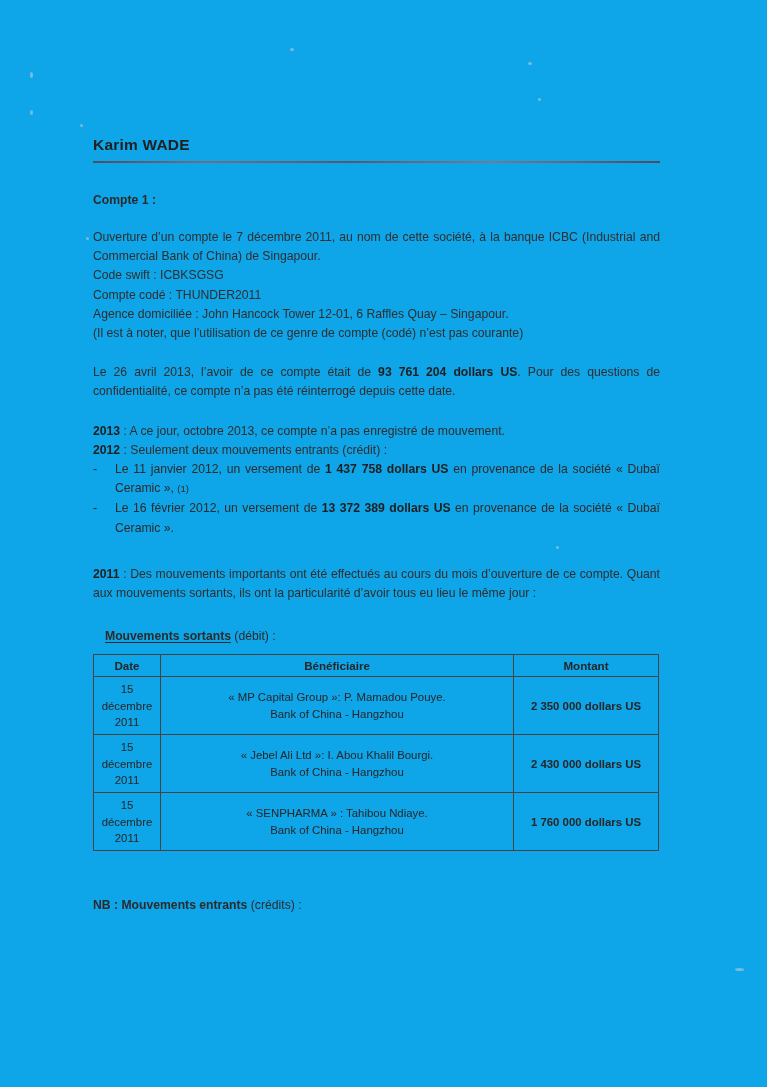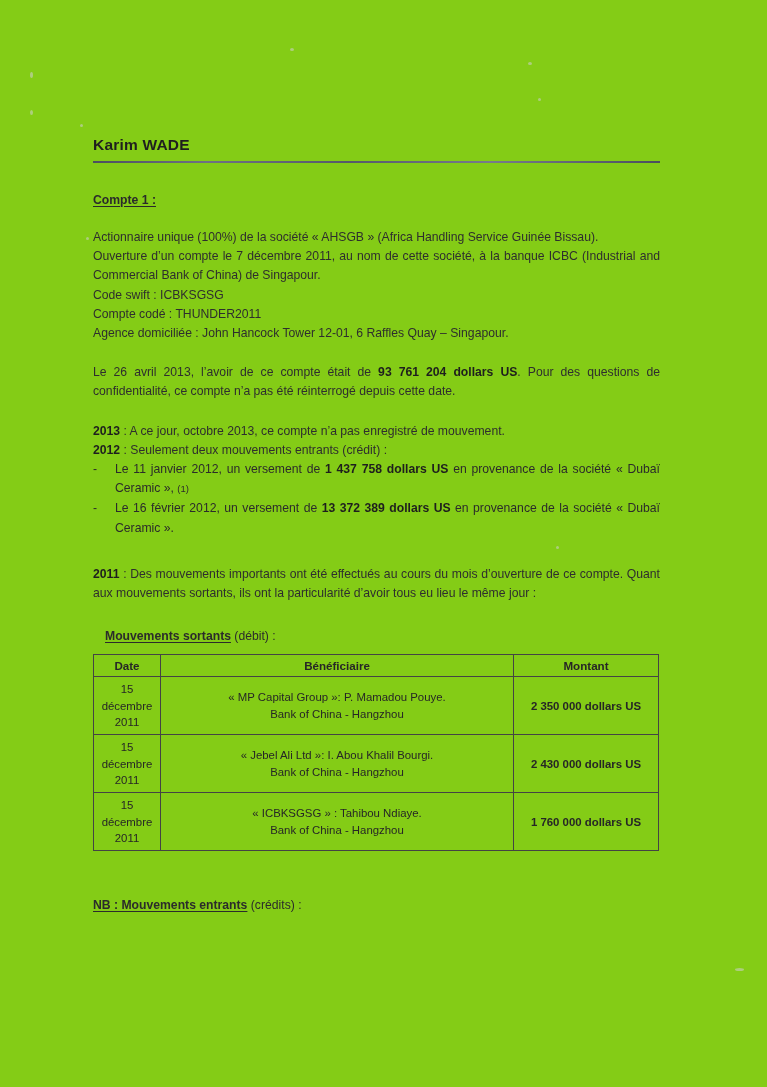--- a/index.html
+++ b/index.html
@@ -14,21 +14,21 @@
     font-family: "Liberation Sans", sans-serif;
     color: #2b2b2b;
     overflow: hidden;
   }
 
   .page {
     position: absolute;
     left: 0; top: 0;
     width: 767px;
     height: 1087px;
-    background: #84cc16;
+    background: #0ea5e9;
   }
 
   
   .speck {
     position: absolute;
     background: #cfcfd4;
     border-radius: 50%;
     opacity: .55;
   }
 
@@ -50,21 +50,20 @@
   .title-rule {
     height: 2px;
     width: 567px;
     background: linear-gradient(to right, #4b4f60 0%, #6e7184 20%, #55596b 45%, #777b8c 70%, #4a4e5f 100%);
     margin-bottom: 30px;
   }
 
   .sec-head {
     font-size: 12.2px;
     font-weight: bold;
-    text-decoration: underline;
     text-underline-offset: 2px;
     margin: 0 0 21px 0;
     color: #2a2a2a;
   }
 
   p.block {
     font-size: 12.2px;
     line-height: 19.2px;
     margin: 0;
     color: #2e2e2e;
@@ -144,21 +143,20 @@
   .col-date  { width: 67px; }
   .col-benef { width: 353px; }
   .col-mont  { width: 145px; }
 
   .nb-line {
     font-size: 12.2px;
     margin: 0;
   }
   .nb-line .u {
     font-weight: bold;
-    text-decoration: underline;
     text-underline-offset: 2px;
   }
 </style>
 </head>
 <body>
 
 <div class="page">
 
   <div class="speck" style="left:30px;  top:72px;  width:3px; height:6px;"></div>
   <div class="speck" style="left:30px;  top:110px; width:3px; height:5px;"></div>
@@ -170,25 +168,25 @@
   <div class="speck" style="left:556px; top:546px; width:3px; height:3px;"></div>
   <div class="speck" style="left:735px; top:968px; width:9px; height:3px;"></div>
 
   <div class="content">
 
     <h1 class="doc-title">Karim WADE</h1>
     <div class="title-rule"></div>
 
     <div class="sec-head">Compte 1 :</div>
 
-    <p class="block just">Actionnaire unique (100%) de la société « AHSGB » (Africa Handling Service Guinée Bissau).</p>
     <p class="block just">Ouverture d’un compte le 7 décembre 2011, au nom de cette société, à la banque ICBC (Industrial and Commercial Bank of China) de Singapour.</p>
     <p class="block">Code swift : ICBKSGSG</p>
     <p class="block">Compte codé : THUNDER2011</p>
     <p class="block">Agence domiciliée : John Hancock Tower 12-01, 6 Raffles Quay – Singapour.</p>
+    <p class="block">(Il est à noter, que l’utilisation de ce genre de compte (codé) n’est pas courante)</p>
 
     <div class="gap-md"></div>
 
     <p class="block just"><span>Le 26 avril 2013, l’avoir de ce compte était de </span><b>93 761 204 dollars US</b><span>. Pour des questions de confidentialité, ce compte n’a pas été réinterrogé depuis cette date.</span></p>
 
     <div class="gap-md"></div>
 
     <p class="block"><b>2013</b><span> : A ce jour, octobre 2013, ce compte n’a pas enregistré de mouvement.</span></p>
 
     <p class="block"><b>2012</b><span> : Seulement deux mouvements entrants (crédit) :</span></p>
@@ -236,21 +234,21 @@
           <td class="date-cell">15 décembre 2011</td>
           <td class="benef-cell">
             <div>« Jebel Ali Ltd »:  I. Abou Khalil Bourgi.</div>
             <div>Bank of China - Hangzhou</div>
           </td>
           <td class="amount-cell">2 430 000 dollars US</td>
         </tr>
         <tr>
           <td class="date-cell">15 décembre 2011</td>
           <td class="benef-cell">
-            <div>« ICBKSGSG » : Tahibou Ndiaye.</div>
+            <div>« SENPHARMA » : Tahibou Ndiaye.</div>
             <div>Bank of China - Hangzhou</div>
           </td>
           <td class="amount-cell">1 760 000 dollars US</td>
         </tr>
       </tbody>
     </table>
 
     <div style="height:47px;"></div>
 
     <p class="nb-line"><span class="u">NB : Mouvements entrants</span><span> (crédits) :</span></p>

